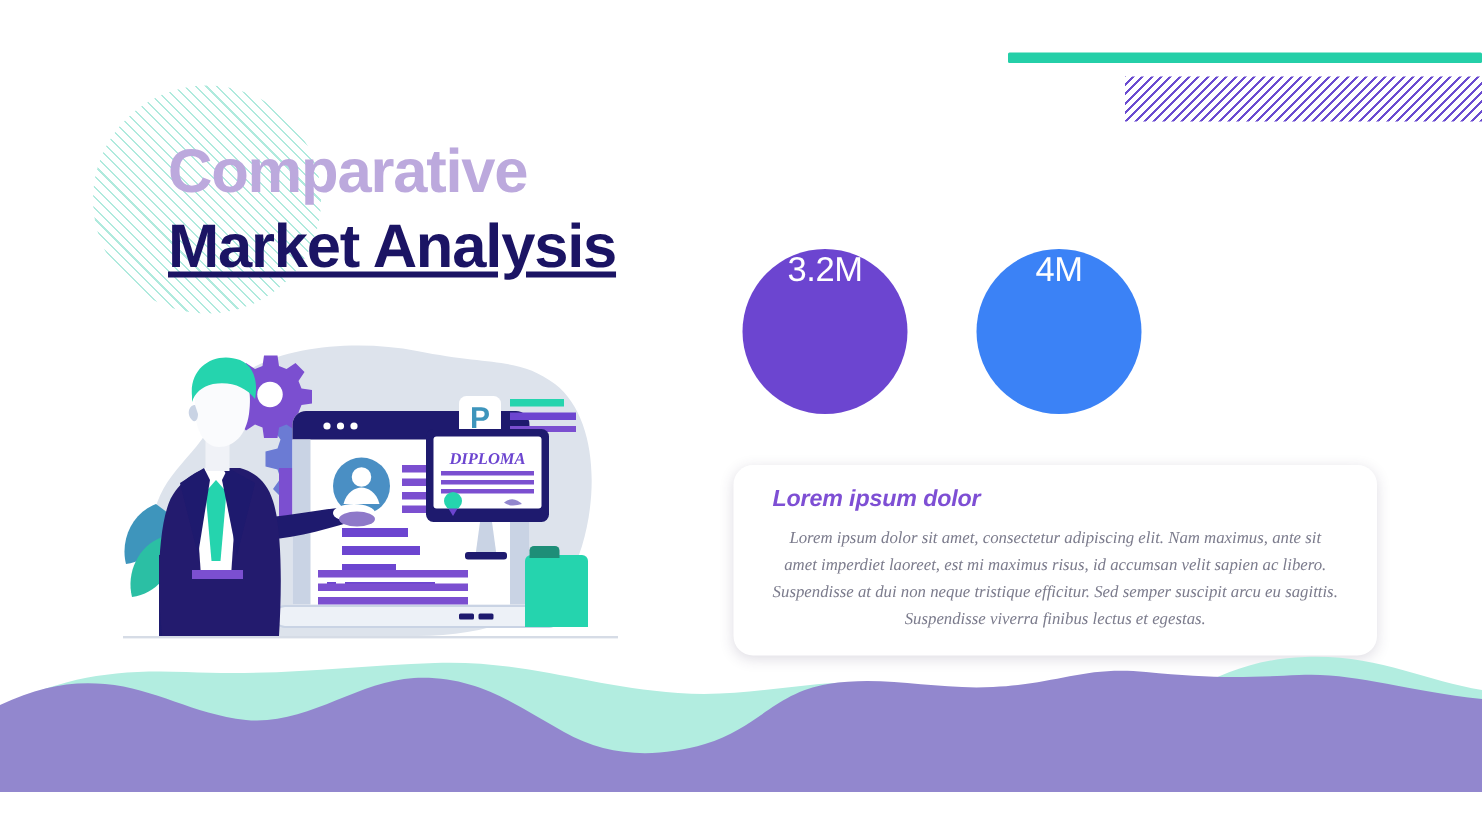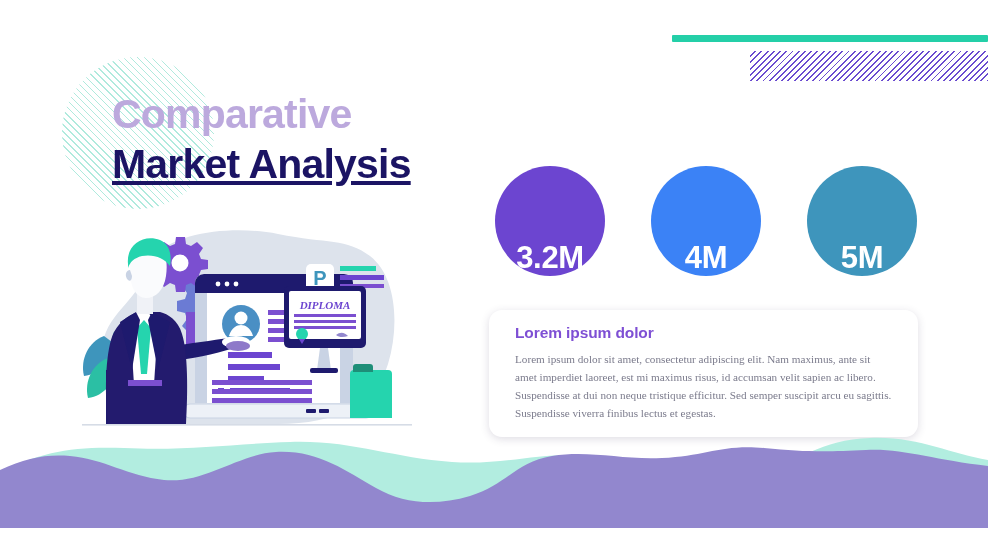--- a/index.html
+++ b/index.html
@@ -92,58 +92,59 @@
     width: 430px;
     height: 112px;
   }
   .stat-circle {
     position: absolute;
     top: 0;
     width: 110px;
     height: 110px;
     border-radius: 50%;
     display: flex;
-    align-items: flex-end;
+    align-items: flex-start;
     justify-content: center;
     color: #ffffff;
-    font-size: 31px;
-    font-weight: bold;
+    font-size: 23px;
+    font-weight: normal;
     letter-spacing: -0.3px;
   }
   .stat-circle.c0 { left: 0px;   background: #6C45D0; }
   .stat-circle.c1 { left: 156px; background: #3b82f6; }
   .stat-circle.c2 { left: 312px; background: #3E95BC; }
 
   
   .info-card {
     position: absolute;
     left: 489px;
     top: 310px;
     width: 429px;
     height: 127px;
     background: #ffffff;
     border-radius: 13px;
     box-shadow: 0 2px 9px rgba(60,50,90,0.17);
     padding: 14px 26px 0 26px;
     box-sizing: border-box;
+    font-style: italic;
   }
   .card-heading {
     margin: 0 0 8px 0;
     font-size: 15.5px;
     font-weight: bold;
     color: #7E4FD4;
     letter-spacing: -0.1px;
   }
   .card-body {
     margin: 0;
     font-family: "Liberation Serif", serif;
     font-size: 11.2px;
     line-height: 1.62;
     color: #7b7b8c;
-    text-align: left;
+    text-align: center;
   }
 
   
   .waves {
     position: absolute;
     left: 0;
     bottom: 0;
     width: 988px;
     height: 110px;
   }
@@ -170,23 +171,20 @@
     <div class="title-line1">Comparative</div>
     <div class="title-line2">Market Analysis</div>
   </div>
 
   <div class="stat-circles">
     <div class="stat-circle c0">
       <span>3.2M</span>
     </div>
     <div class="stat-circle c1">
       <span>4M</span>
-    </div>
-    <div class="stat-circle c2">
-      <span>5M</span>
     </div>
   </div>
 
   <div class="info-card">
     <div class="card-heading">Lorem ipsum dolor</div>
     <div class="card-body">Lorem ipsum dolor sit amet, consectetur adipiscing elit. Nam maximus, ante sit amet imperdiet laoreet, est mi maximus risus, id accumsan velit sapien ac libero. Suspendisse at dui non neque tristique efficitur. Sed semper suscipit arcu eu sagittis. Suspendisse viverra finibus lectus et egestas.</div>
   </div>
 
   <div class="illustration">
     <svg viewBox="0 0 352 218" width="352" height="218" xmlns="http://www.w3.org/2000/svg">

